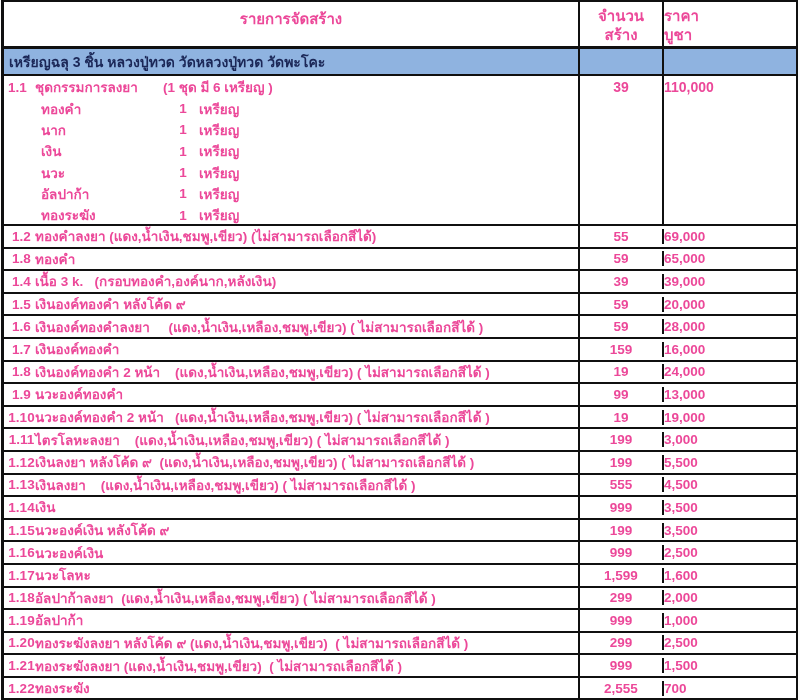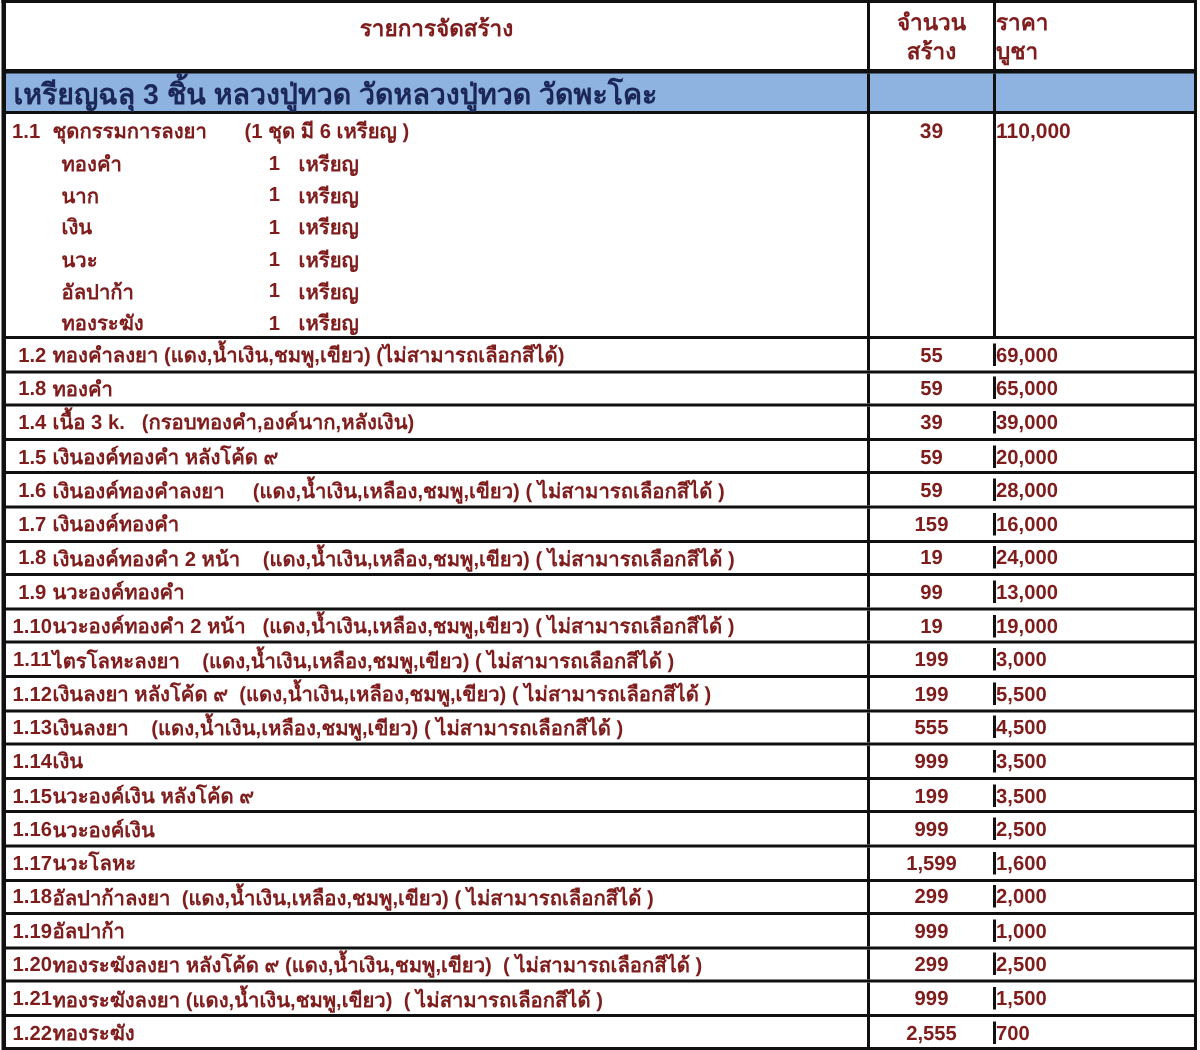--- a/index.html
+++ b/index.html
@@ -22,21 +22,21 @@
     width: 792px;
     border-top: 2px solid #101010;
     border-left: 3px solid #101010;
     border-right: 2px solid #101010;
     background: #ffffff;
   }
   .row {
     display: flex;
     box-sizing: border-box;
     border-bottom: 2px solid #101010;
-    color: #7f1d1d;
+    color: #ec4899;
     font-weight: bold;
   }
   .cell { box-sizing: border-box; }
   .cell.main {
     width: 576px;
     border-right: 2px solid #101010;
   }
   .cell.qty {
     width: 84px;
     border-right: 2px solid #101010;
@@ -57,21 +57,21 @@
     justify-content: space-evenly;
     line-height: 18px;
     padding-top: 3px;
   }
   
   .row.banner {
     height: 28px;
     background: #8fb3e0;
     border-top: 1px solid #101010;
     color: #1b2757;
-    font-size: 19px;
+    font-size: 14px;
     align-items: center;
   }
   .row.banner .cell { height: 100%; display: flex; align-items: center; }
   .row.banner .cell.main { padding-left: 5px; }
   
   .row.group { height: 150px; font-size: 13.5px; }
   .row.group .cell.qty,
   .row.group .cell.price {
     padding-top: 3px;
     font-size: 14px;

